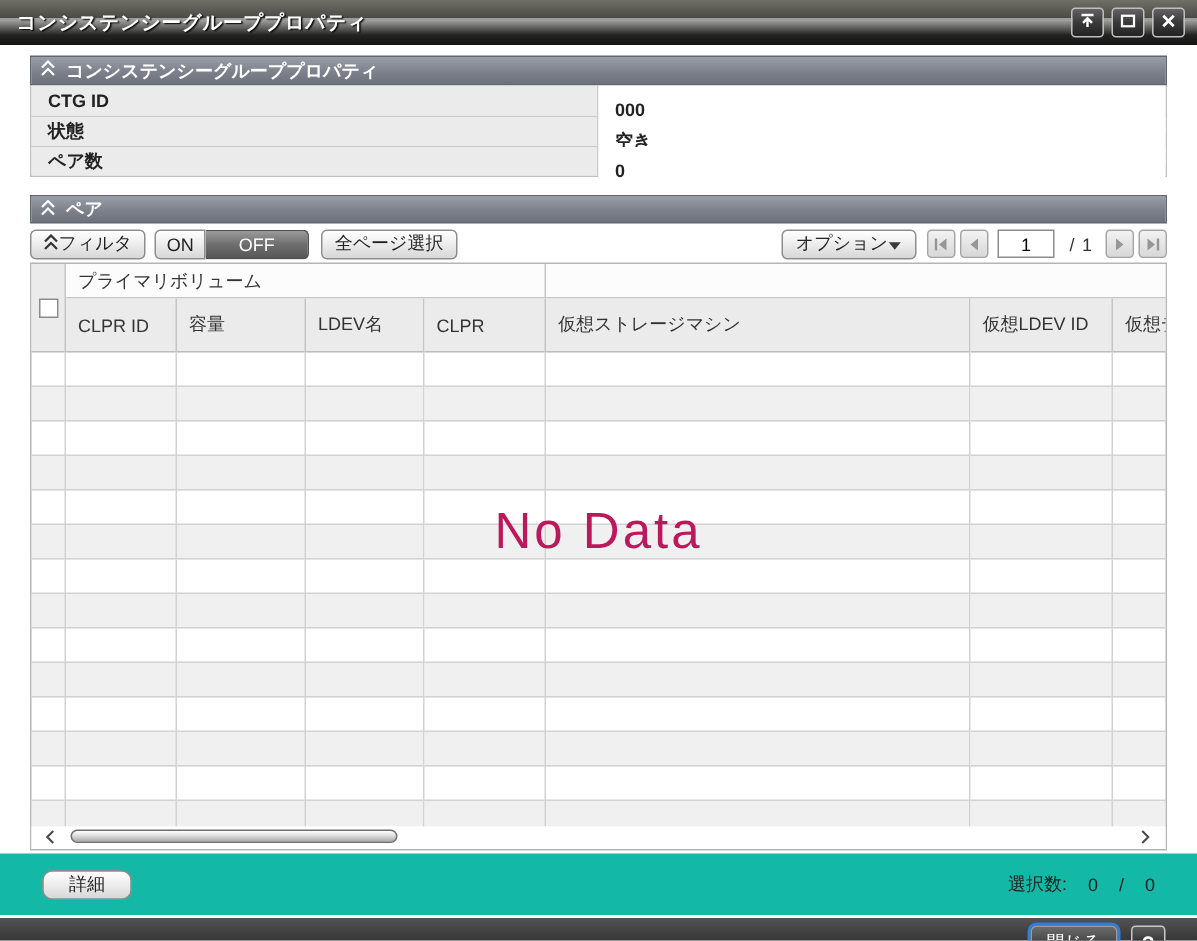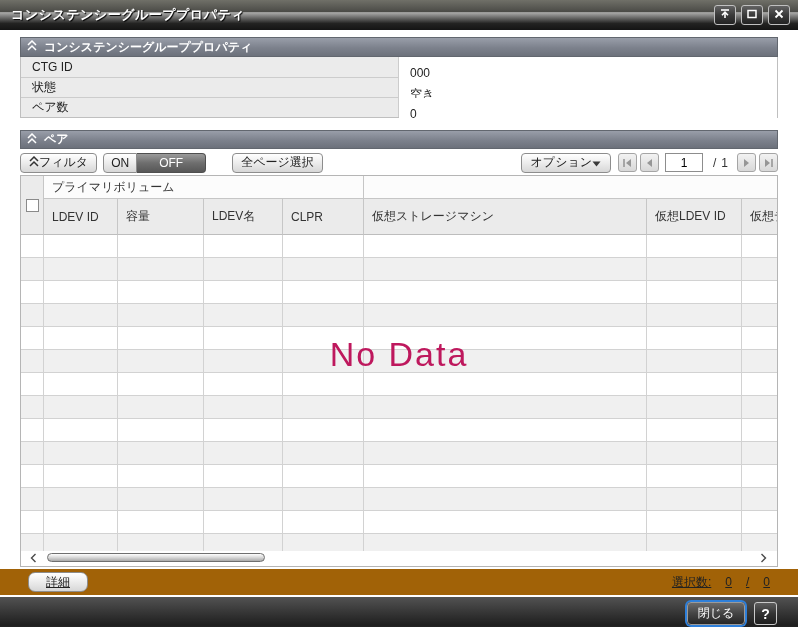--- a/index.html
+++ b/index.html
@@ -15,37 +15,37 @@
   .win-btn { width:22px; height:20px; background: linear-gradient(180deg,#636363,#3a3a3a 50%,#232323);
              border:1px solid #c0c0c0; border-radius:3px; display:flex; align-items:center; justify-content:center; cursor:pointer; }
 
   
   .content { padding: 7px 20px 0 20px; }
   .section-header { height:20px; background: linear-gradient(180deg,#999ea9 0%,#7c818c 55%,#6c717b 100%);
                     border:1px solid #62676f; display:flex; align-items:center; gap:7px; padding:0 6px;
                     color:#fff; font-weight:bold; font-size:12px; }
 
   
-  .prop-table { border:1px solid #bfbfbf; border-top:none; }
+  .prop-table { border:1px solid #bfbfbf; border-top:none;font-weight:bold; }
   .prop-row { display:flex; height:20px; }
   .prop-row + .prop-row { border-top:1px solid #cccccc; }
   .prop-label { width:378px; background:#ebebeb; border-right:1px solid #cccccc; display:flex; align-items:center; padding:0 11px; }
   .prop-value { flex:1; background:#fff; display:flex; align-items:center; padding:16px 11px; }
 
   
   .pairs { margin-top:12px; }
   .pairs .section-header { height:19px; }
   .toolbar { height:21px; margin:3px 0 2px 0; display:flex; align-items:center; }
   .btn { height:20px; background: linear-gradient(180deg,#ffffff 0%,#eeeeee 45%,#d7d7d7 100%);
          border:1px solid #8d8d8d; border-radius:4px; padding:0 8px; font-size:12px; color:#222;
          display:inline-flex; align-items:center; gap:0; cursor:pointer; white-space:nowrap; }
   .btn-on { border-radius:4px 0 0 4px; margin-left:6px; padding:0 7px; }
   .btn-off { border-radius:0 4px 4px 0; border-left:none; padding:0 22px;
              background: linear-gradient(180deg,#9b9b9b 0%,#6e6e6e 50%,#575757 100%); color:#fff; border-color:#4f4f4f; }
-  .btn-selectall { margin-left:26px; }
+  .btn-selectall { margin-left:8px; }
   .pager { margin-left:auto; display:flex; align-items:center; }
   .pg-btn { width:19px; height:19px; background: linear-gradient(180deg,#f2f2f2,#d8d8d8);
             border:1px solid #a5a5a5; border-radius:3px; display:flex; align-items:center; justify-content:center; margin-left:3px; cursor:pointer; }
   .page-input { width:38px; height:19px; border:1px solid #8d8d8d; text-align:center; font-size:12px; margin:0 0 0 6px; font-family:"Liberation Sans",sans-serif; }
   .page-sep { margin:0 5px 0 10px; color:#333; }
   .page-total { margin-right:6px; color:#333; }
   .opt-btn { margin-right:4px; padding:0 9px;margin-left:20px; }
 
   
   .table-wrap { border:1px solid #b5b5b5; position:relative; background:#fff; }
@@ -68,21 +68,21 @@
   .tr.alt .td { background:#f0f0f0; }
   .no-data { position:absolute; left:0; right:0; top:100px; text-align:center; font-size:34px; color:#be185d; letter-spacing:2px; z-index:2; }
 
   .hscroll { height:15px; position:relative; background:#fff; }
   .hthumb { position:absolute; left:26px; top:2px; width:218px; height:9px; border:1px solid #6f6f6f; border-radius:5px;
             background: linear-gradient(180deg,#fefefe 0%,#dcdcdc 45%,#a9a9a9 100%); cursor:pointer; }
   .harrow { position:absolute; top:1px; width:12px; height:12px; display:flex; align-items:center; justify-content:center; cursor:pointer; }
   .harrow.left { left:6px; } .harrow.right { right:8px; }
 
   
-  .status-strip { height:26px; margin-top:2px; background:#a16207; display:flex; align-items:center; padding:0 28px;text-decoration:underline; }
+  .status-strip { height:41px; margin-top:2px; background:#14b8a6; display:flex; align-items:center; padding:0 28px; }
   .detail-btn { min-width:60px; height:20px; justify-content:center; border-radius:7px; }
   .selected { margin-left:auto; display:flex; align-items:center; color:#222; }
   .selected span { margin-left:14px; }
   .selected .lbl { margin-left:0; }
 
   
   .bottom-bar { height:33px; margin-top:2px; background: linear-gradient(180deg,#525252 0%,#3a3a3a 40%,#1f1f1f 85%,#2b2b2b 100%);
                 display:flex; align-items:center; justify-content:flex-end; padding:0 21px; gap:9px; }
   .close-btn { height:23px; min-width:58px; background: linear-gradient(180deg,#6b6b6b 0%,#444444 50%,#262626 100%);
                border:1px solid #9a9a9a; border-radius:4px; color:#fff; font-size:12px; display:flex; align-items:center;
@@ -213,21 +213,21 @@
       </div>
     </div>
 
     <div class="table-wrap">
       <div class="grid thead">
         <div class="cb-col">
           <div class="checkbox"></div>
         </div>
         <div class="group-a">プライマリボリューム</div>
         <div class="group-b"></div>
-        <div class="th">LDEV ID</div>
+        <div class="th">CLPR ID</div>
         <div class="th">容量</div>
         <div class="th">LDEV名</div>
         <div class="th">CLPR</div>
         <div class="th">仮想ストレージマシン</div>
         <div class="th">仮想LDEV ID</div>
         <div class="th">仮想デ</div>
       </div>
 
       <div class="tbody">
         <div class="no-data">No Data</div>

